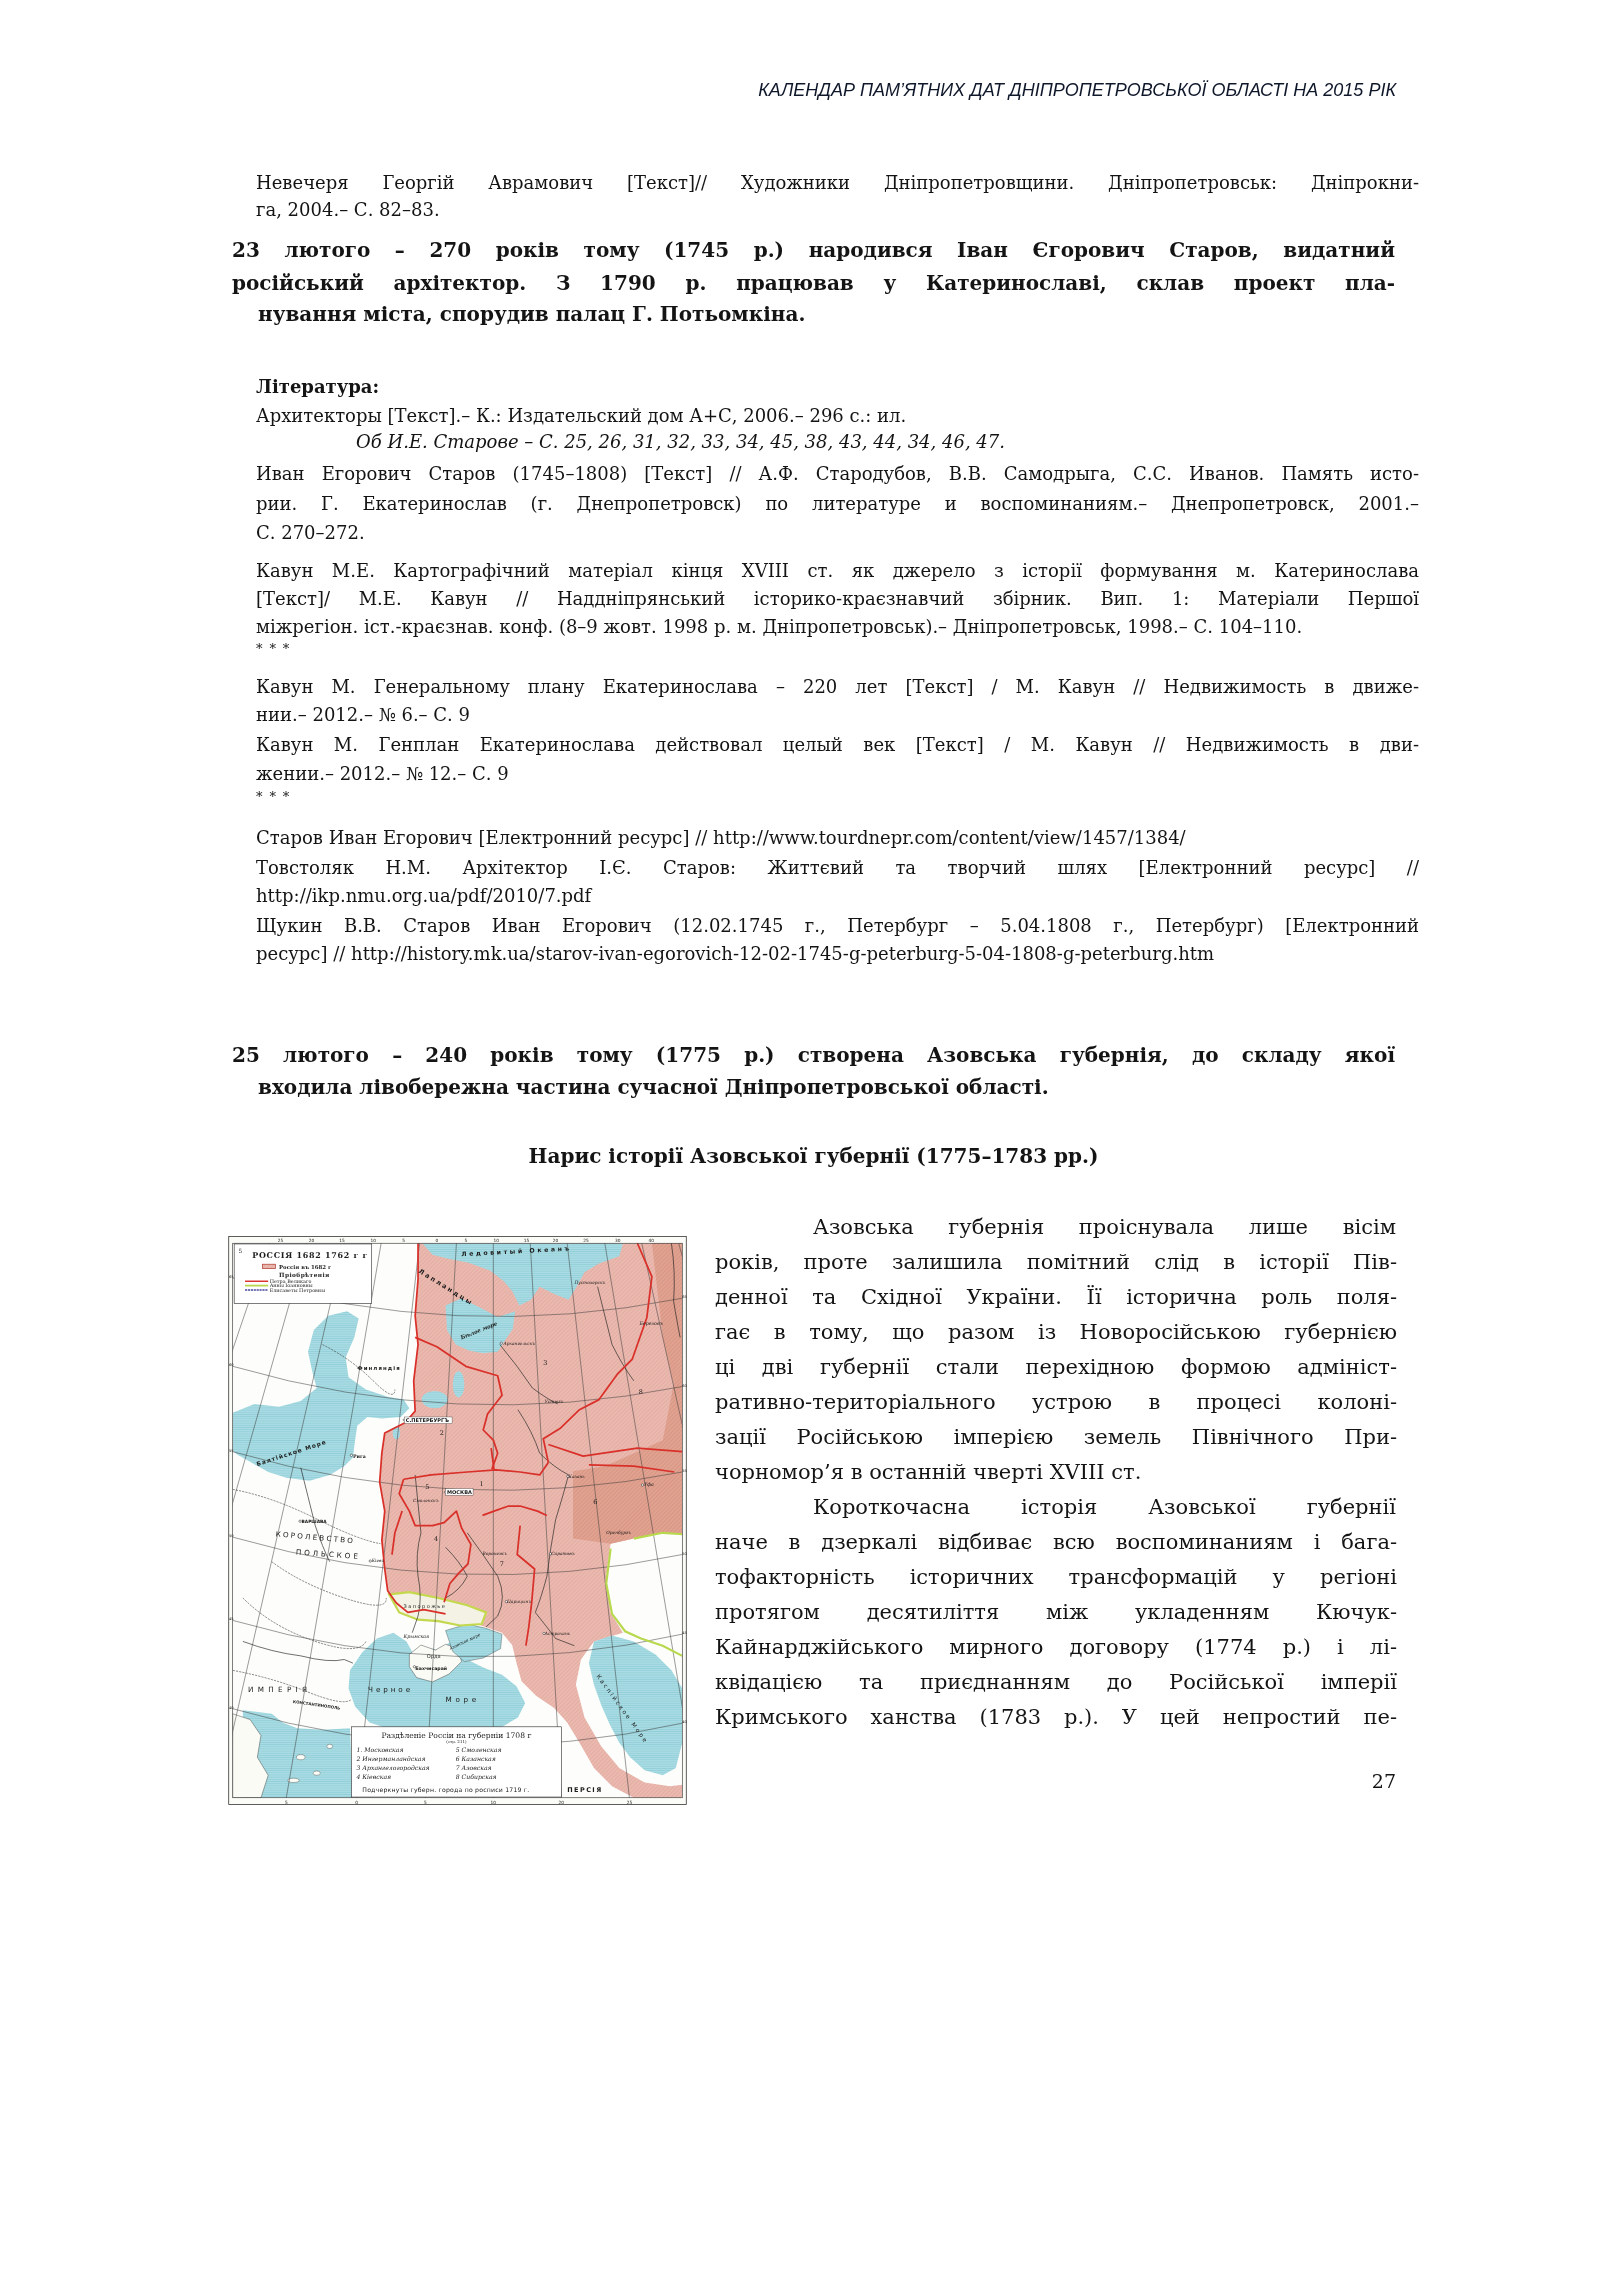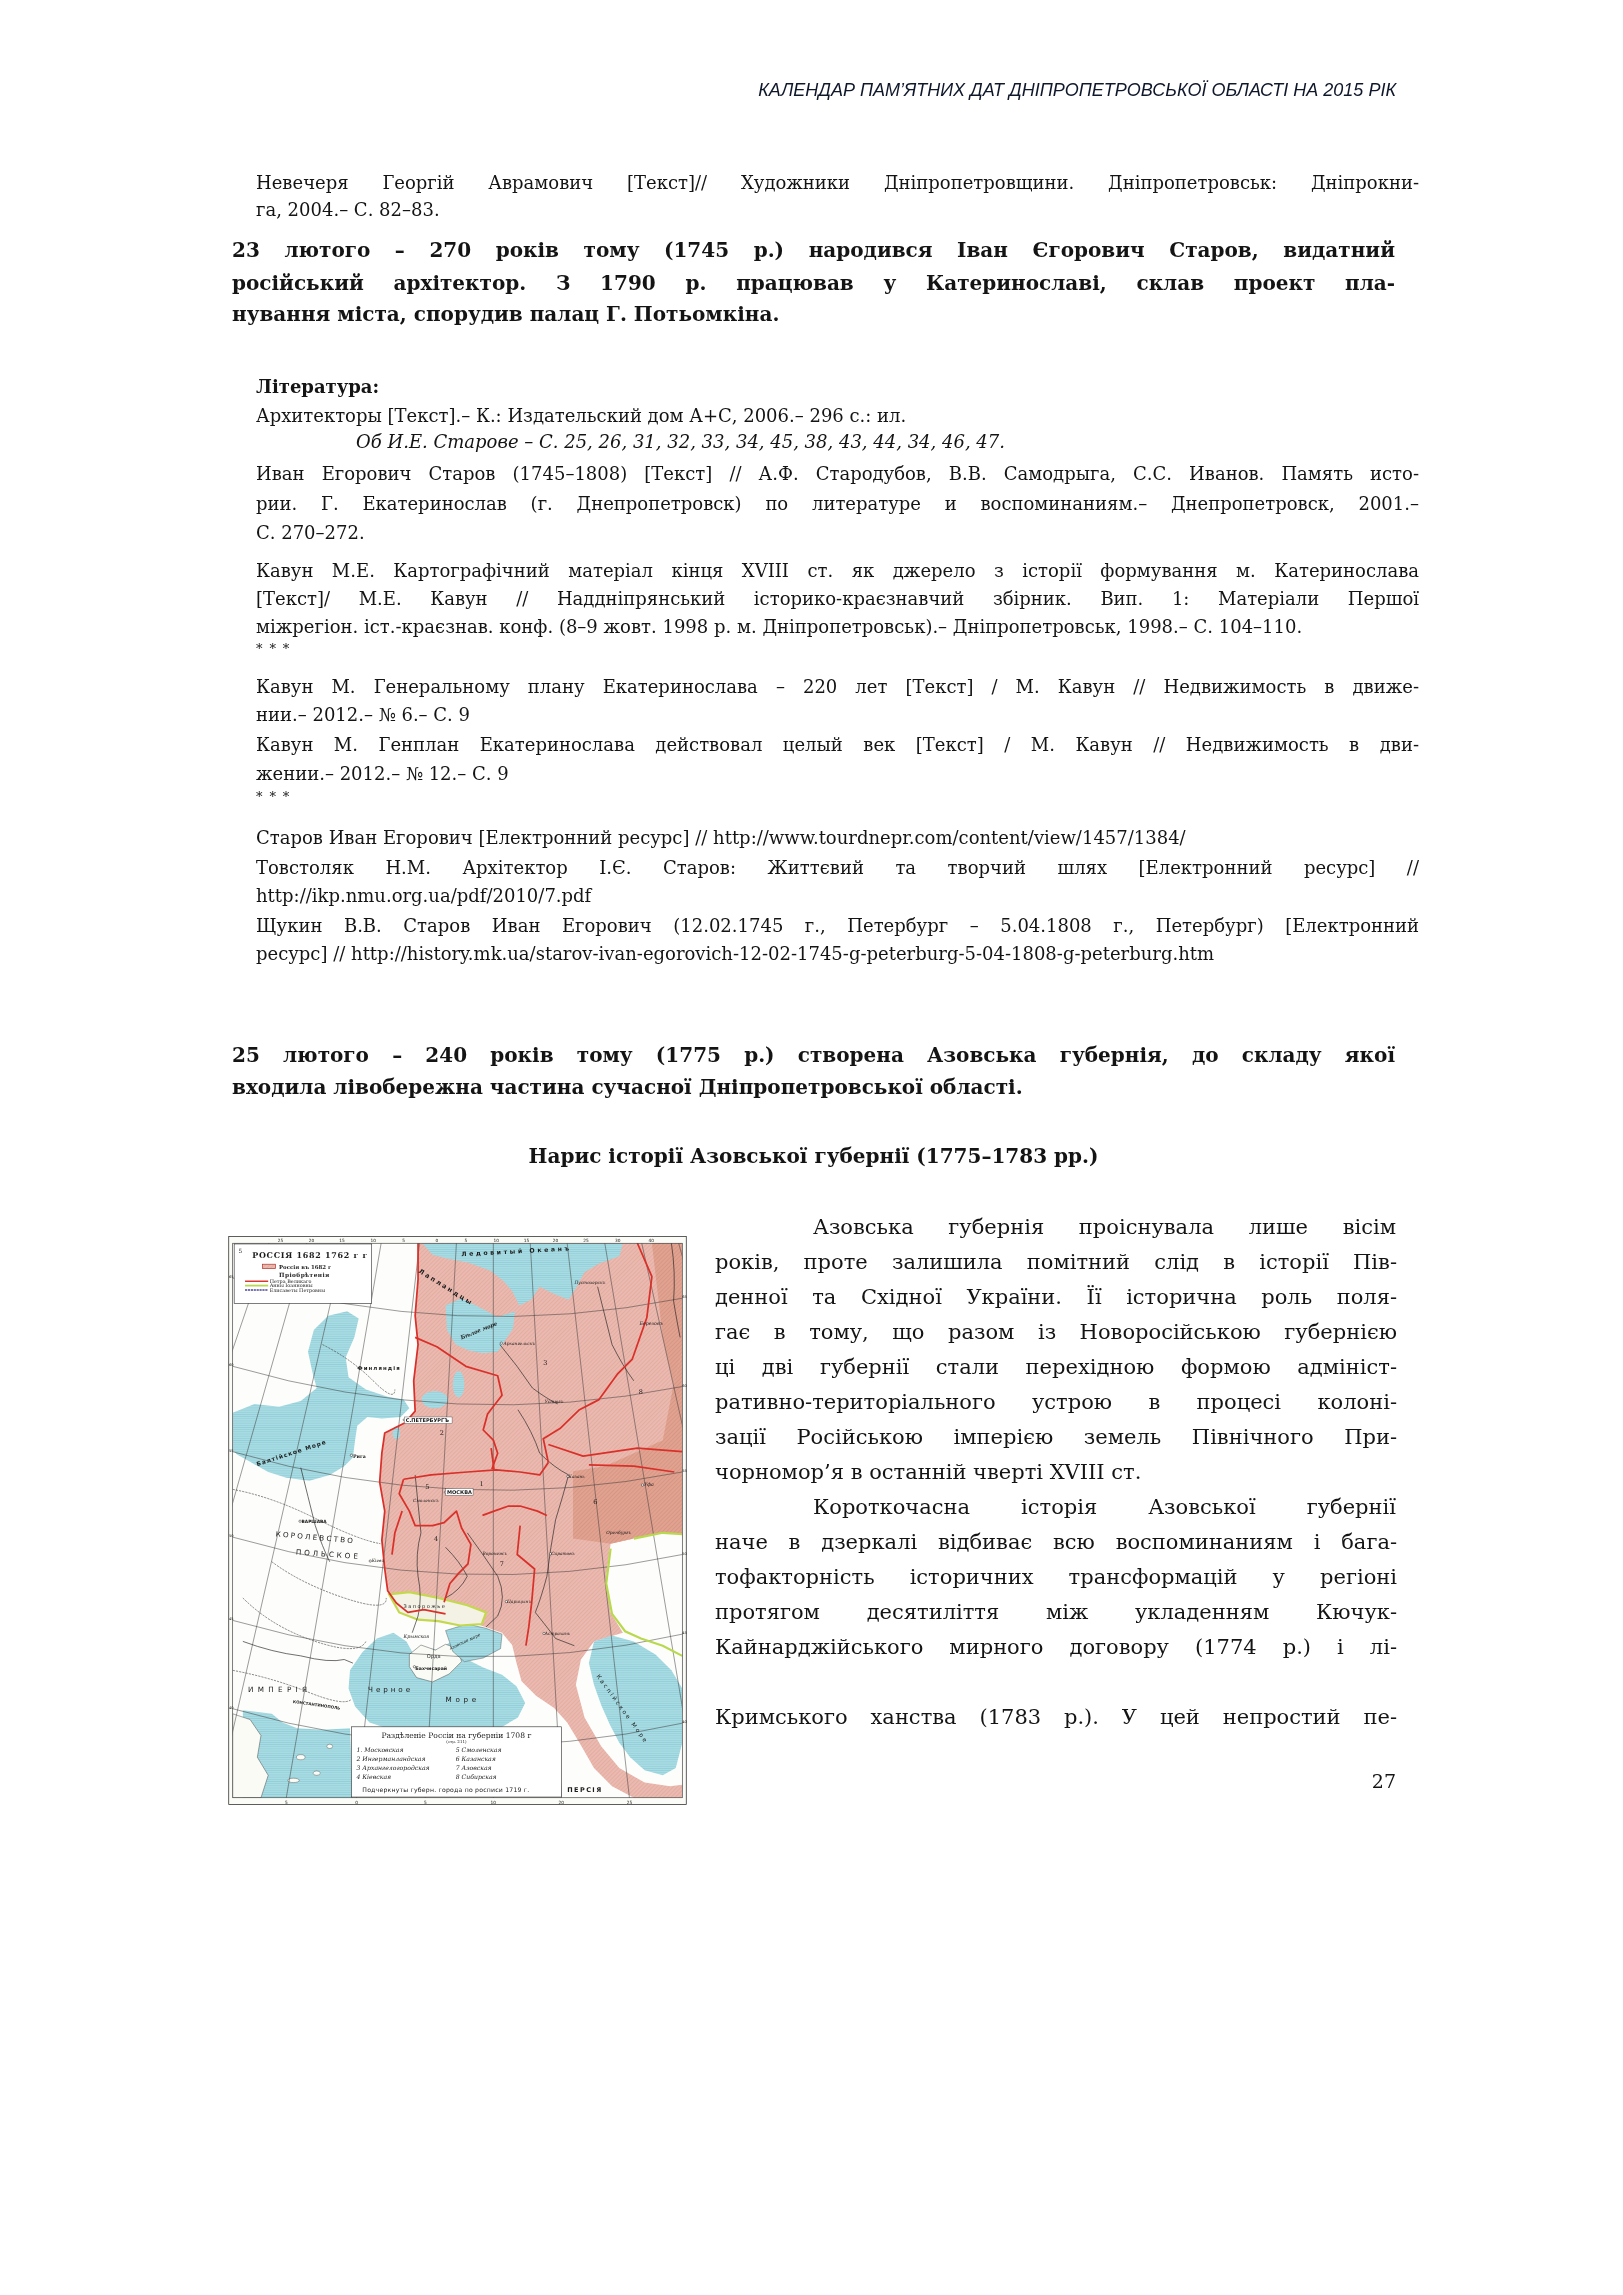--- a/index.html
+++ b/index.html
@@ -20,21 +20,21 @@
   }
   .ln.last { text-align: left; text-align-last: left; }
   .ln.bold { font-weight: bold; }
   .ln.note { left: 332px; width: 869px; font-style: italic; text-align: left; text-align-last: left; }
   .ln.sep { font-size: 13px; letter-spacing: 1.4px; text-align: left; text-align-last: left; }
   .hd {
     position: absolute; left: 232px; width: 1163px;
     font-size: 20px; line-height: 32px; font-weight: bold; white-space: nowrap;
     text-align: justify; text-align-last: justify;
   }
-  .hd.last { text-align: left; text-align-last: left; }
+  .hd.last { text-align: left; text-align-last: left; margin-left: 26px; }
   .essay-title {
     position: absolute; left: 232px; width: 1163px; text-align: center;
     font-size: 20px; line-height: 32px; font-weight: bold; white-space: nowrap;
   }
   .rc {
     position: absolute; left: 715px; width: 682px;
     font-size: 21px; line-height: 35px; white-space: nowrap;
     text-align: justify; text-align-last: justify;
   }
   .rc.indent { left: 813px; width: 583px; }
@@ -351,17 +351,18 @@
   <div class="rc" style="top:1350px">ці дві губернії стали перехідною формою адмініст-</div>
   <div class="rc" style="top:1385px">ративно-територіального устрою в процесі колоні-</div>
   <div class="rc" style="top:1420px">зації Російською імперією земель Північного При-</div>
   <div class="rc last" style="top:1455px">чорномор’я в останній чверті XVIII ст.</div>
 
   <div class="rc indent" style="top:1490px">Короткочасна історія Азовської губернії</div>
   <div class="rc" style="top:1525px">наче в дзеркалі відбиває всю воспоминаниям і бага-</div>
   <div class="rc" style="top:1560px">тофакторність історичних трансформацій у регіоні</div>
   <div class="rc" style="top:1595px">протягом десятиліття між укладенням Кючук-</div>
   <div class="rc" style="top:1630px">Кайнарджійського мирного договору (1774 р.) і лі-</div>
+  <div class="rc" style="top:1665px">квідацією та приєднанням до Російської імперії</div>
   <div class="rc" style="top:1700px">Кримського ханства (1783 р.). У цей непростий пе-</div>
 
   <div class="page-number">27</div>
 </div>
 
 
 </body></html>

